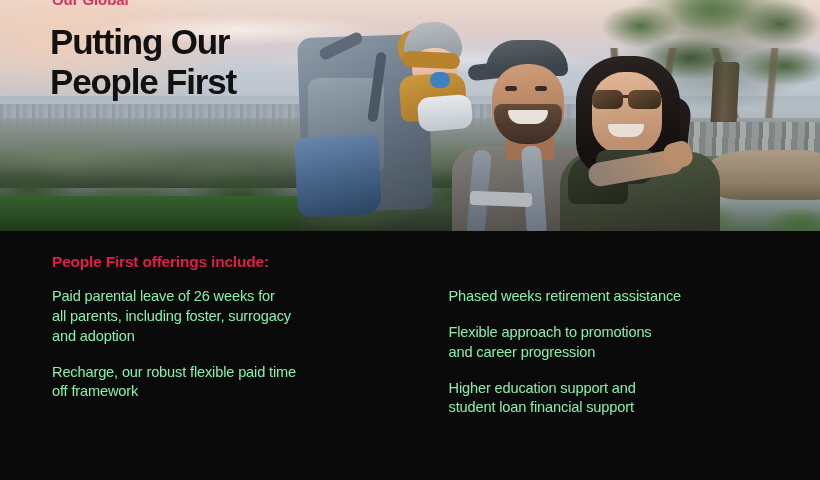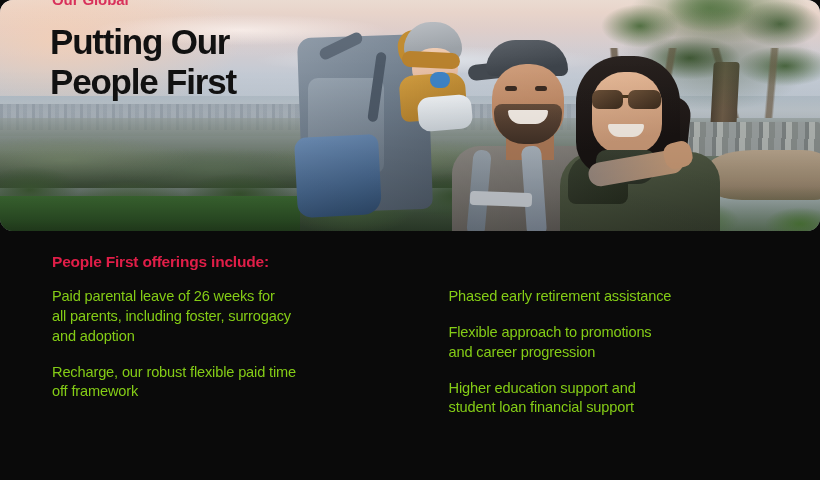--- a/index.html
+++ b/index.html
@@ -22,21 +22,20 @@
   }
 
   
   .hero {
     position: absolute;
     left: 0; top: 0;
     width: 820px;
     height: 231px;
     overflow: hidden;
     background: #b9c2cc;
-    border-radius: 13px;
   }
   .hero-photo {
     position: absolute;
     inset: 0;
     overflow: hidden;
   }
 
   
   .sky {
     position: absolute;
@@ -406,21 +405,21 @@
   .cols {
     position: absolute;
     left: 52px;
     top: 56px;
     width: 740px;
     display: flex;
     gap: 53px;
   }
   .col { width: 358px; }
   .offer {
-    color: #84cc16;
+    color: #86efac;
     font-size: 14.6px;
     line-height: 1.36;
     letter-spacing: -0.15px;
     margin-bottom: 16px;
     white-space: pre-line;
   }
   .col-right .offer { margin-bottom: 16px; }
 </style>
 </head>
 <body>
@@ -513,21 +512,21 @@
       <div class="col col-left">
         <div class="offer">Paid parental leave of 26 weeks for
 all parents, including foster, surrogacy
 and adoption</div>
         <div class="offer">Recharge, our robust flexible paid time
 off framework</div>
 
       </div>
 
       <div class="col col-right">
-        <div class="offer">Phased early retirement assistance</div>
+        <div class="offer">Phased weeks retirement assistance</div>
         <div class="offer">Flexible approach to promotions
 and career progression</div>
         <div class="offer">Higher education support and
 student loan financial support</div>
 
       </div>
     </div>
   </div>
 
 </div>

